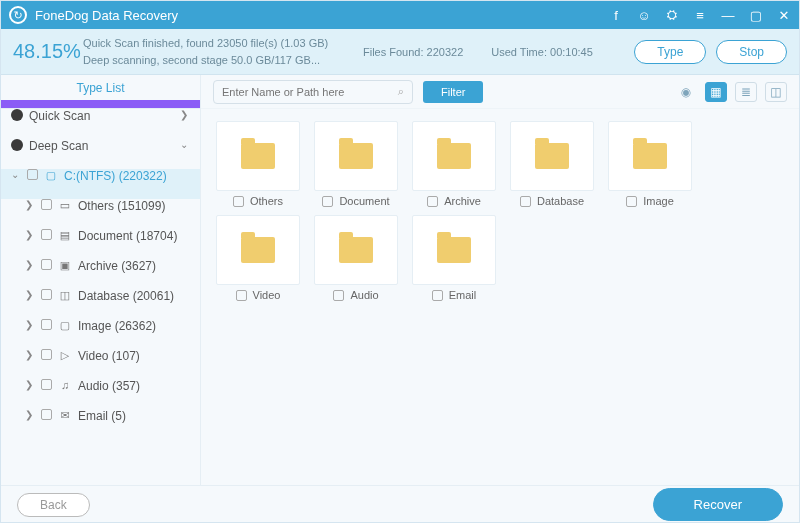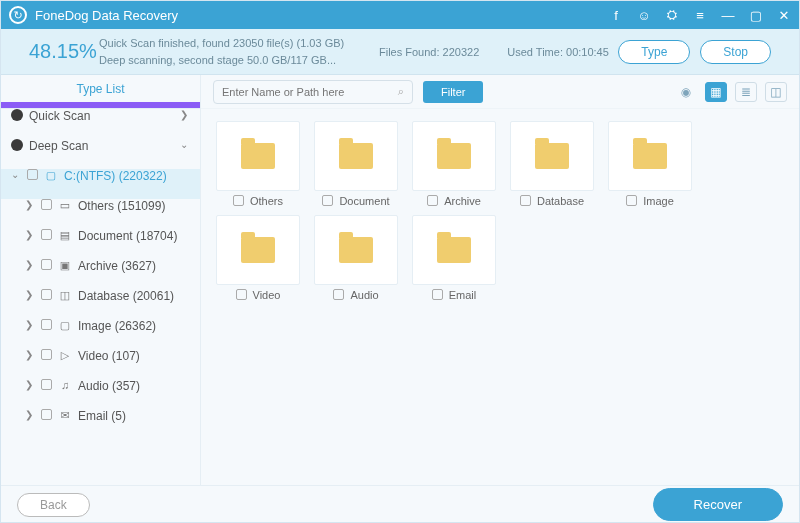--- a/index.html
+++ b/index.html
@@ -2,33 +2,33 @@
 <html><head>
 <meta charset="utf-8">
 <style>
 * { margin: 0; padding: 0; box-sizing: border-box; font-family: -apple-system, "Segoe UI", Arial, sans-serif; }
 body { width: 800px; height: 523px; background: #f5f9fc; border: 1px solid #d5e5f0; overflow: hidden; font-size: 12px; color: #555; }
 .title-bar { height: 28px; background: #3ba3d4; display: flex; align-items: center; padding: 0 8px; color: #fff; }
 .title-bar .logo { width: 18px; height: 18px; border: 2px solid #fff; border-radius: 50%; display: flex; align-items: center; justify-content: center; margin-right: 8px; font-size: 11px; }
 .title-bar .title { flex: 1; font-size: 13px; }
 .title-bar .win-ctrl { display: flex; gap: 14px; align-items: center; }
 .title-bar .win-ctrl span { width: 14px; text-align: center; font-size: 13px; cursor: pointer; }
-.status-bar { height: 46px; background: #dff1f9; display: flex; align-items: center; padding: 0 28px; border-bottom: 1px solid #d0e4ef; }
+.status-bar { height: 46px; background: #dff1f9; display: flex; align-items: center; padding: 0 12px; border-bottom: 1px solid #d0e4ef; }
 .status-bar .pct { font-size: 20px; color: #3ba3d4; width: 70px; }
 .status-bar .msgs { flex: 0 0 280px; font-size: 11px; color: #6b8a9a; line-height: 1.5; }
 .status-bar .stats { display: flex; gap: 28px; font-size: 11px; color: #6b8a9a; flex: 1; }
 .status-bar .btns { display: flex; gap: 10px; }
 .pill-btn { border: 1px solid #3ba3d4; color: #3ba3d4; background: #fff; border-radius: 14px; padding: 4px 22px; font-size: 12px; cursor: pointer; }
 .pill-btn.grey { border-color: #bbb; color: #999; }
 .pill-btn.primary { background: #3ba3d4; color: #fff; border-color: #3ba3d4; padding: 8px 40px; border-radius: 18px; font-size: 13px; }
 .content { display: flex; height: 410px; }
 .sidebar { width: 200px; border-right: 1px solid #e5eef4; display: flex; flex-direction: column; }
 .tabs { display: flex; height: 34px; border-bottom: 1px solid #e5eef4; }
 .tab { flex: 1; display: flex; align-items: center; justify-content: center; font-size: 12px; color: #888; cursor: pointer; }
-.tab.active { color: #3ba3d4; border-bottom: 6px solid #8b5cf6; }
+.tab.active { color: #3ba3d4; border-bottom: 8px solid #8b5cf6; }
 .tree { flex: 1; overflow: auto; }
 .tree-row { display: flex; align-items: flex-start; height: 30px; padding: 0 10px; cursor: pointer; gap: 6px; color: #555; }
 .tree-row.sel { background: #dff1f9; color: #3ba3d4; }
 .tree-row .ico { width: 14px; display: inline-flex; justify-content: center; font-size: 11px; color: #777; }
 .tree-row.sel .ico { color: #3ba3d4; }
 .tree-row .chk { width: 11px; height: 11px; border: 1px solid #aaa; border-radius: 2px; }
 .tree-row .exp { width: 10px; font-size: 10px; color: #888; }
 .tree-row .spacer { flex: 1; }
 .tree-row.lvl1 { padding-left: 24px; }
 .tree-header { font-weight: 500; }
@@ -40,21 +40,21 @@
 .filter-btn { background: #3ba3d4; color: #fff; border: none; border-radius: 3px; padding: 5px 18px; font-size: 11px; cursor: pointer; }
 .view-ctrls { display: flex; gap: 8px; align-items: center; margin-left: auto; }
 .vc { width: 22px; height: 20px; border: 1px solid #cfdde6; border-radius: 3px; display: flex; align-items: center; justify-content: center; font-size: 12px; color: #7fa5bb; cursor: pointer; }
 .vc.active { background: #3ba3d4; color: #fff; border-color: #3ba3d4; }
 .vc.noborder { border: none; }
 .grid { flex: 1; padding: 12px; display: flex; flex-wrap: wrap; gap: 8px; align-content: flex-start; overflow: auto; }
 .cell { width: 90px; display: flex; flex-direction: column; align-items: center; }
 .thumb { width: 84px; height: 70px; border: 1px solid #e5eef4; border-radius: 2px; display: flex; align-items: center; justify-content: center; margin-bottom: 4px; background: #fff; }
 .folder { width: 34px; height: 26px; background: #f0cd6e; border-radius: 2px; position: relative; }
 .folder::before { content: ""; position: absolute; top: -5px; left: 0; width: 14px; height: 6px; background: #f0cd6e; border-radius: 2px 2px 0 0; }
-.cell-label { display: flex; align-items: flex-start; gap: 6px; font-size: 11px; color: #666; }
+.cell-label { display: flex; align-items: flex-end; gap: 6px; font-size: 11px; color: #666; }
 .cell-label .chk { width: 11px; height: 11px; border: 1px solid #aaa; border-radius: 2px; }
 .footer { height: 38px; display: flex; align-items: center; padding: 0 16px; border-top: 1px solid #e5eef4; }
 .footer .spacer { flex: 1; }
 </style>
 </head>
 <body>
 
 <div class="title-bar">
   <span class="logo">↻</span>
   <span class="title">FoneDog Data Recovery</span>

